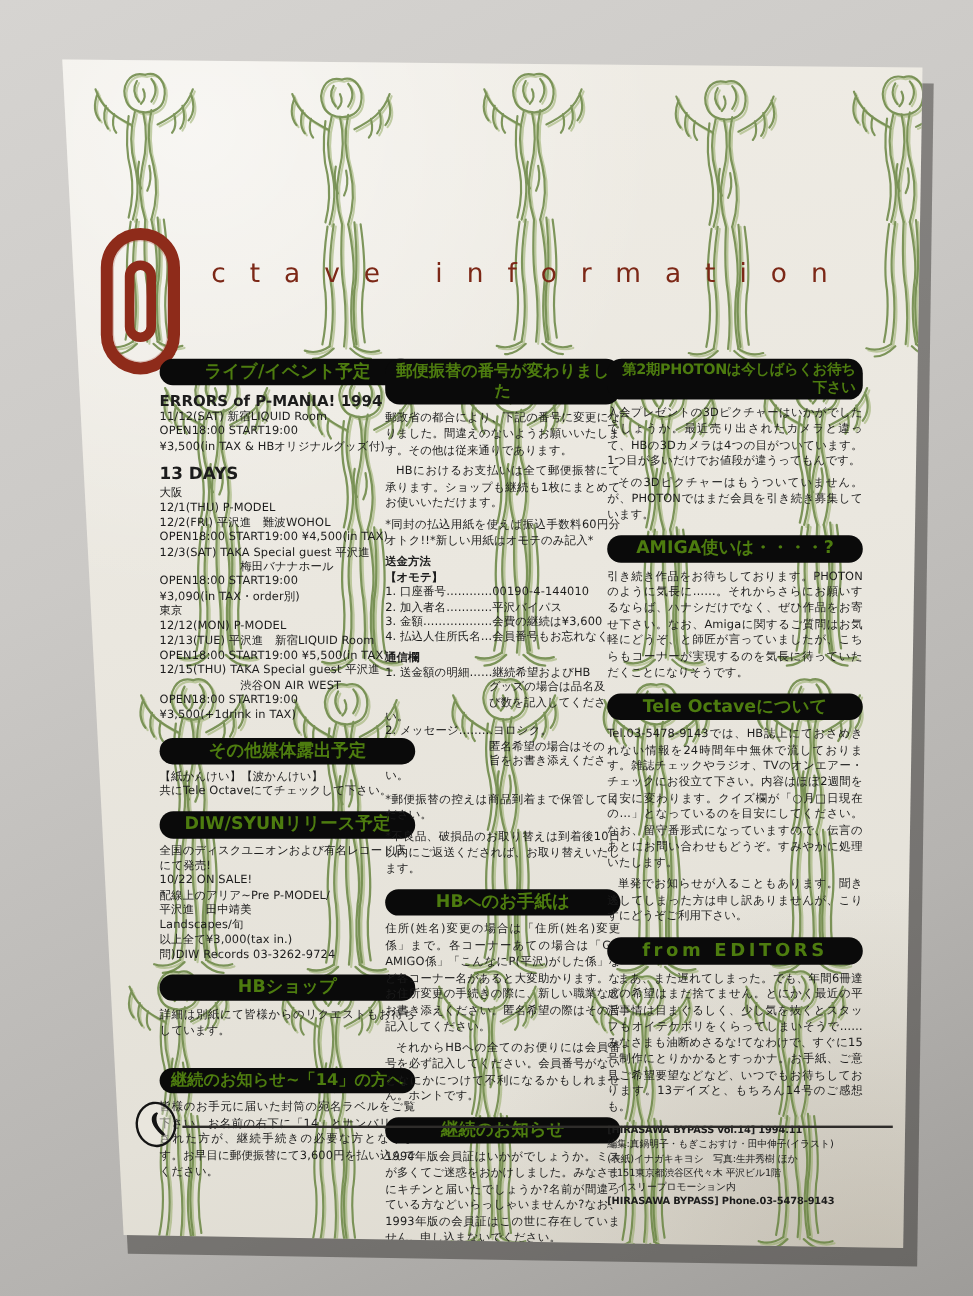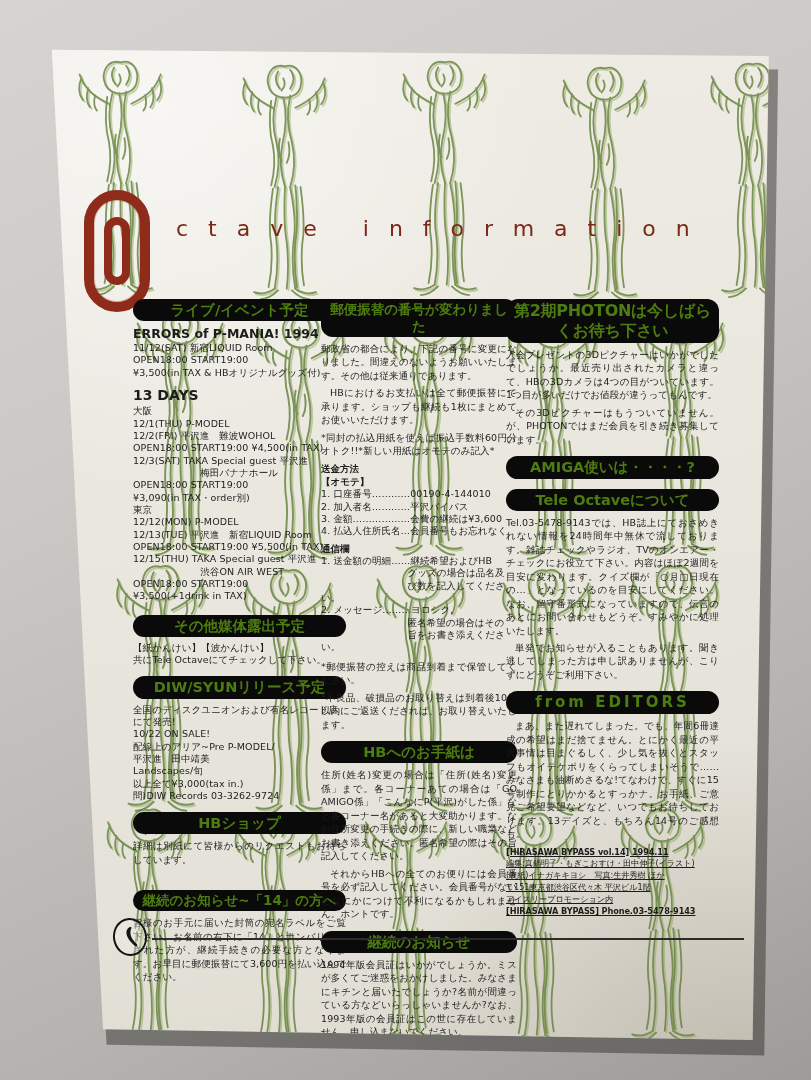--- a/index.html
+++ b/index.html
@@ -48,33 +48,33 @@
   .col { position:absolute; top:299px; color:#1c1c1c; }
   .col1 { left:133px; width:213px; }
   .col2 { left:321px; width:196px; }
   .col3 { left:506px; width:213px; }
 
   .capsule {
     background:#0a0a0a; color:#4d7c0f; border-radius:12px;
     text-align:center; font-weight:bold; font-size:14.5px;
     padding:2px 6px 2px; line-height:1.25; margin-bottom:5px;
   }
-  .capsule.small { font-size:16px; letter-spacing:-.3px; }
+  .capsule.small { font-size:12px; letter-spacing:-.3px;text-align:right; }
   .capsule.mid { font-size:13.5px; }
   .capsule.latin { font-size:15px; letter-spacing:3px; }
 
   .bold-line { font-weight:bold; font-size:12.5px; margin:2px 0 1px; }
   .big-line { font-weight:bold; font-size:14px; margin:8px 0 2px; }
   .block { white-space:pre-line; font-size:9.5px; line-height:1.3; letter-spacing:.1px; }
   .para  { font-size:9.5px; line-height:1.42; text-align:justify; letter-spacing:.1px; margin-bottom:4px; }
   .para.indent { text-indent:9px; }
   .label-line { font-size:9.5px; font-weight:bold; line-height:1.4; }
   .sec { margin-bottom:10px; }
   .colophon { font-size:8.2px; line-height:1.45; margin-top:6px; letter-spacing:-.1px; }
-  .colophon .cline { white-space:nowrap; overflow:hidden;text-decoration:underline; }
+  .colophon .cline { white-space:nowrap; overflow:hidden; }
 
   
   .footer-rule { position:absolute; left:152px; top:938px; width:592px; height:1.6px; background:#2e2c2a; }
   .phone-badge {
     position:absolute; left:113px; top:918px; width:34px; height:38px;
     border:2.5px solid #141414; border-radius:50%;
     display:flex; align-items:center; justify-content:center;
     transform:rotate(-8deg); background:rgba(240,238,230,.4);
   }
 </style>
@@ -269,20 +269,21 @@
     </div>
 
     <div class="col col3">
       <div class="sec">
         <div class="capsule small">第2期PHOTONは今しばらくお待ち下さい</div>
         <div class="para">入会プレゼントの3Dピクチャーはいかがでしたでしょうか。最近売り出されたカメラと違って、HBの3Dカメラは4つの目がついています。1つ目が多いだけでお値段が違うってもんです。</div>
         <div class="para indent">その3Dピクチャーはもうついていません。が、PHOTONではまだ会員を引き続き募集しています。</div>
       </div>
       <div class="sec" style="margin-top:10px">
         <div class="capsule">AMIGA使いは・・・・?</div>
+        <div class="para">引き続き作品をお待ちしております。PHOTONのように気長に……。それからさらにお願いするならば、ハナシだけでなく、ぜひ作品をお寄せ下さい。なお、Amigaに関するご質問はお気軽にどうぞ、と師匠が言っていましたが、こちらもコーナーが実現するのを気長に待っていただくことになりそうです。</div>
       </div>
       <div class="sec" style="margin-top:10px">
         <div class="capsule">Tele Octaveについて</div>
         <div class="para">Tel.03-5478-9143では、HB誌上にておさめきれない情報を24時間年中無休で流しております。雑誌チェックやラジオ、TVのオンエアー・チェックにお役立て下さい。内容はほぼ2週間を目安に変わります。クイズ欄が「○月□日現在の…」となっているのを目安にしてください。なお、留守番形式になっていますので、伝言のあとにお問い合わせもどうぞ。すみやかに処理いたします。</div>
         <div class="para indent">単発でお知らせが入ることもあります。聞き逃してしまった方は申し訳ありませんが、こりずにどうぞご利用下さい。</div>
       </div>
       <div class="sec" style="margin-top:10px">
         <div class="capsule latin">from EDITORS</div>
         <div class="para indent">まあ、また遅れてしまった。でも、年間6冊達成の希望はまだ捨てません。とにかく最近の平沢事情は目まぐるしく、少し気を抜くとスタッフもオイテケボリをくらってしまいそうで……みなさまも油断めさるな!てなわけで、すぐに15号制作にとりかかるとすっかナ。お手紙、ご意見ご希望要望などなど、いつでもお待ちしております。13デイズと、もちろん14号のご感想も。</div>
         <div class="colophon">

